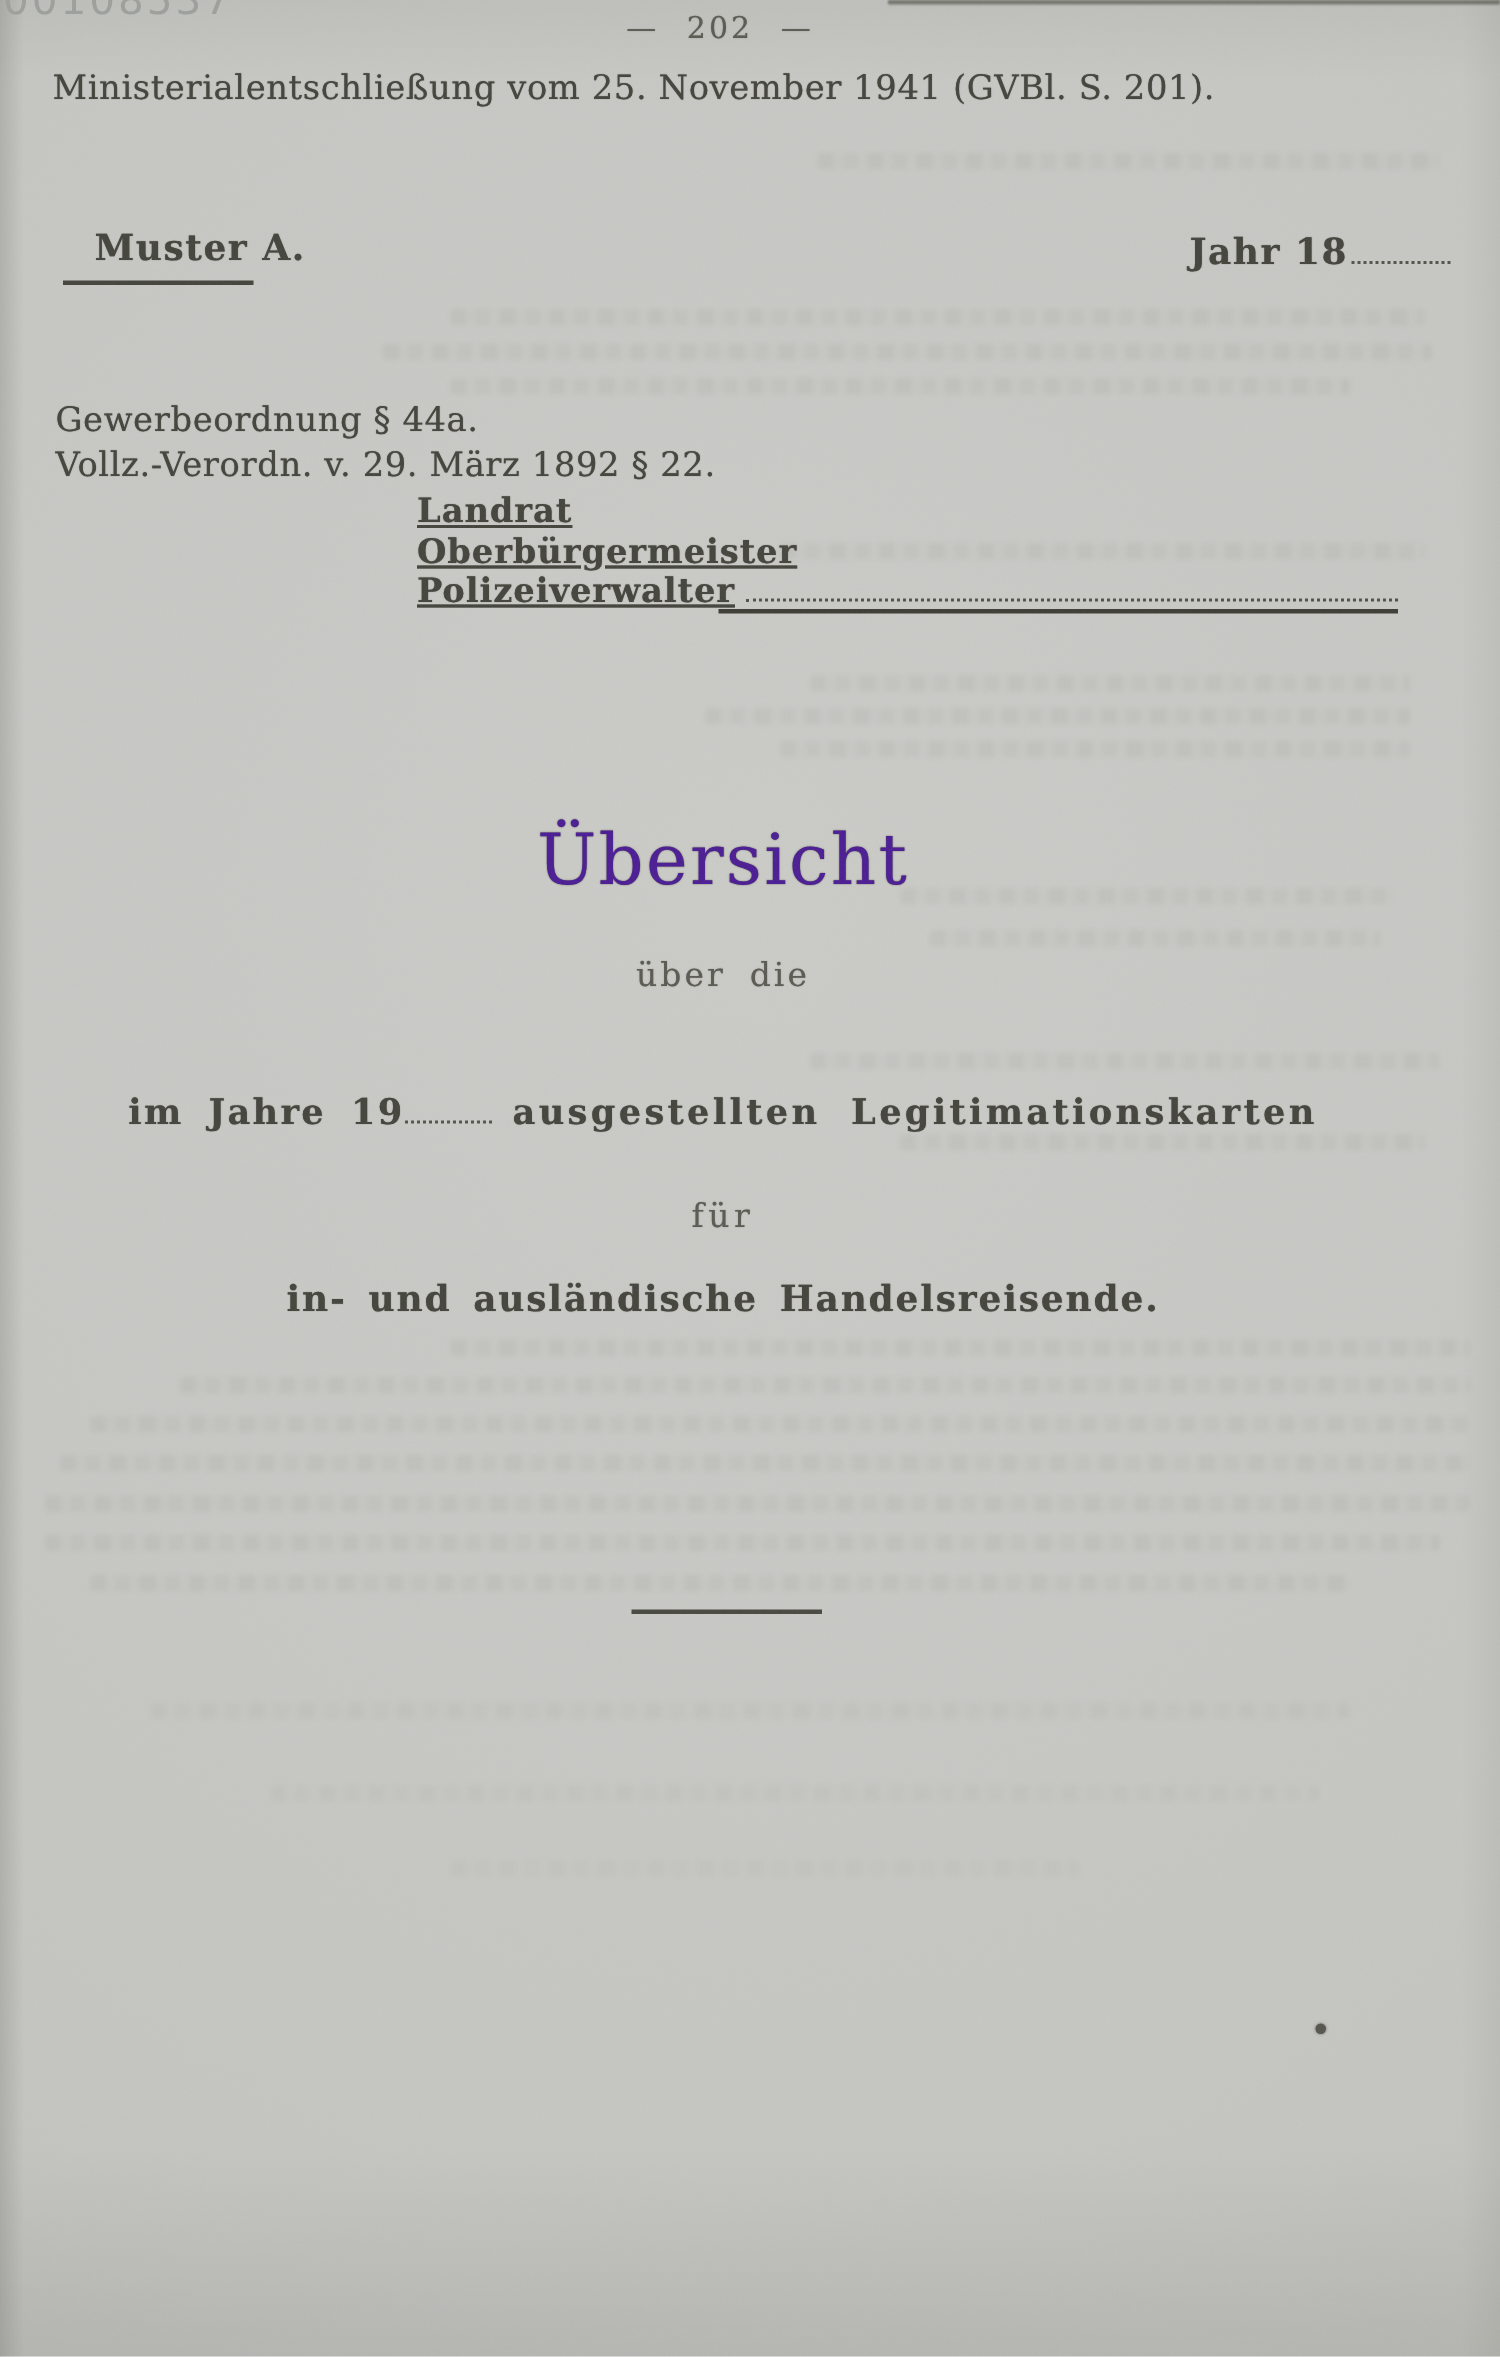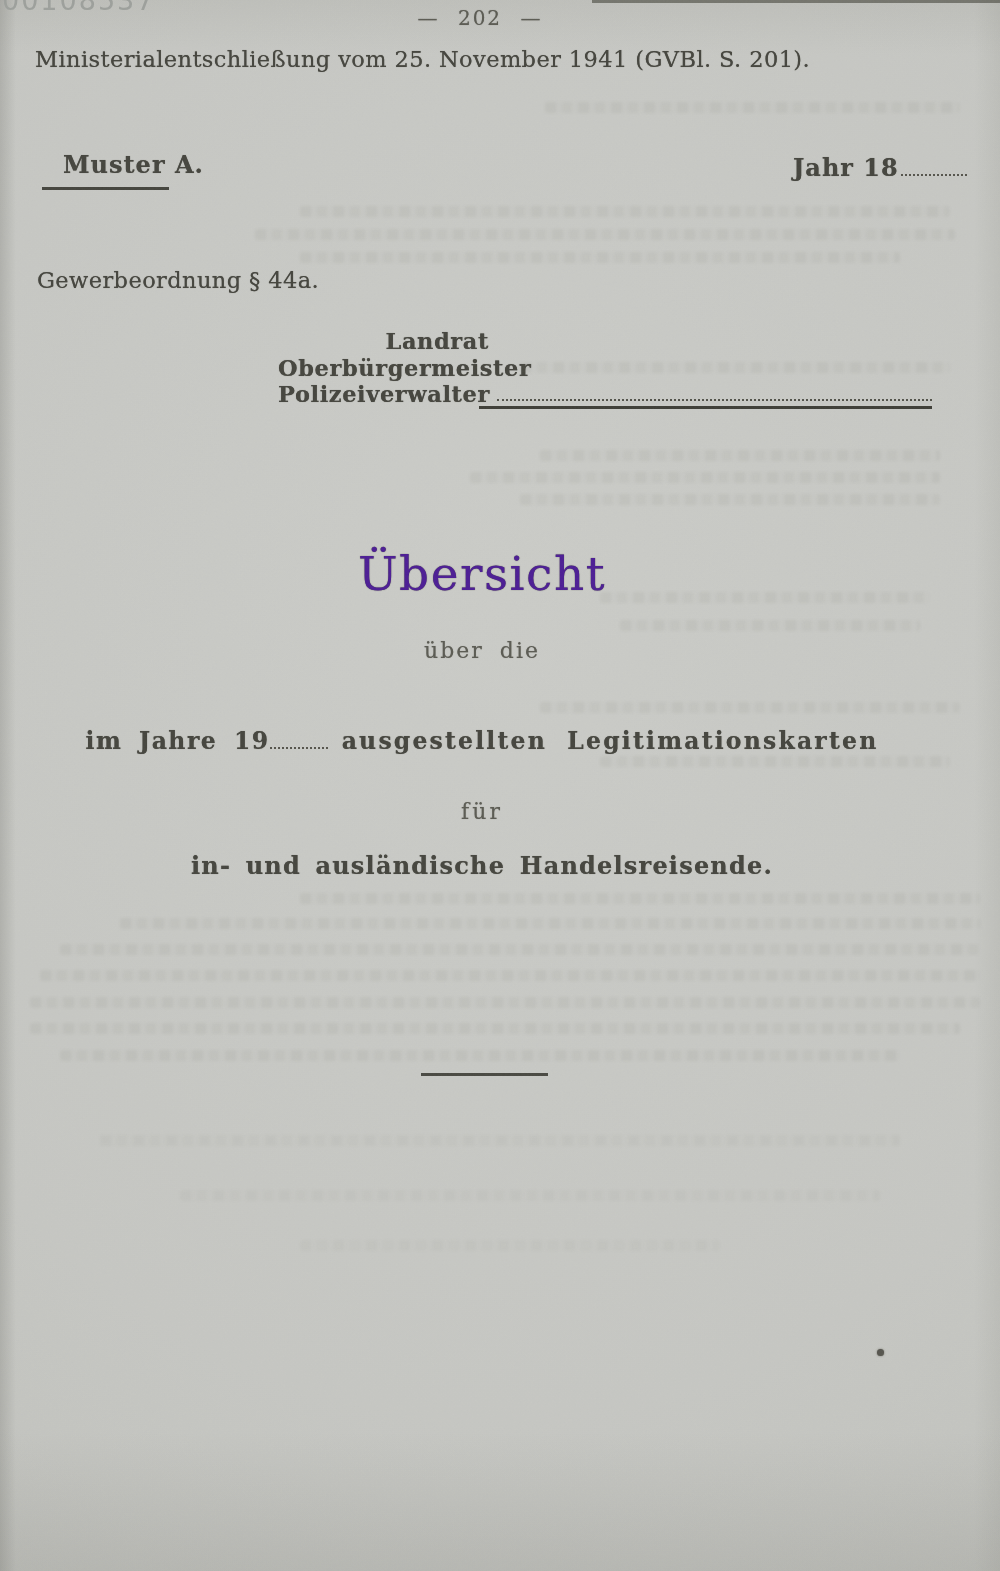--- a/index.html
+++ b/index.html
@@ -28,21 +28,21 @@
     right:0;top:0;width:408px;height:3px;background:#39392f;opacity:.55;filter:blur(.7px);
   }
   .page-number{left:380px;top:6px;width:200px;font-size:20px;letter-spacing:2px;word-spacing:10px;}
   .decree{left:35px;top:46px;font-size:22.5px;letter-spacing:.4px;}
   .muster{left:63px;top:150px;font-size:24px;letter-spacing:1px;}
   .muster-underline{left:42px;top:187px;width:127px;height:2.5px;background:#45453e;filter:blur(.3px);}
   .jahr{left:793px;top:153px;font-size:24px;letter-spacing:1px;white-space:nowrap;}
   .dotted-blank{display:inline-block;border-bottom:2px dotted #55544c;height:17px;vertical-align:baseline;}
   .jahr .dotted-blank{width:66px;margin-left:2px;}
   .laws{left:37px;top:266px;font-size:22.5px;line-height:29.5px;letter-spacing:.4px;}
-  .authorities{left:278px;top:328px;width:211px;text-align:right;font-size:22.5px;line-height:26.5px;letter-spacing:.6px;}
+  .authorities{left:278px;top:328px;width:211px;text-align:left;font-size:22.5px;line-height:26.5px;letter-spacing:.6px;text-decoration:underline;}
   .auth-dotted{left:497px;top:388px;width:435px;height:11px;border-bottom:2px dotted #52524a;}
   .auth-underline{left:479px;top:406px;width:453px;height:2.8px;background:#3e3e37;filter:blur(.35px);}
   .title{left:0;top:534px;width:964px;font-size:47px;letter-spacing:1.5px;color:#4c1d95;text-shadow:0 0 1px rgba(58,58,50,.9);margin-top:12px;}
   .subtitle{left:0;top:638px;width:964px;font-size:22px;letter-spacing:2px;word-spacing:7px;}
   .issued{left:0;top:727px;width:964px;font-size:23.5px;white-space:nowrap;}
   .issued .prefix{letter-spacing:1.5px;word-spacing:7px;}
   .issued .dotted-blank{width:58px;margin-right:14px;}
   .issued .suffix{letter-spacing:2.2px;word-spacing:10px;}
   .fuer{left:0;top:799px;width:964px;font-size:22px;letter-spacing:3px;}
   .audience{left:0;top:851px;width:964px;font-size:24px;letter-spacing:1.2px;word-spacing:5px;}
@@ -66,20 +66,21 @@
 
 <div class="abs page-number center faded">— 202 —</div>
 <div class="abs decree ink">Ministerialentschließung vom 25. November 1941 (GVBl. S. 201).</div>
 
 <div class="abs muster bold ink">Muster A.</div>
 <div class="abs muster-underline"></div>
 <div class="abs jahr bold ink"><span>Jahr 18</span><span class="dotted-blank"></span></div>
 
 <div class="abs laws ink">
   <div>Gewerbeordnung § 44a.</div>
+  <div>Vollz.-Verordn. v. 29. März 1892 § 22.</div>
 </div>
 
 <div class="abs authorities bold ink">
   <div>Landrat</div>
   <div>Oberbürgermeister</div>
   <div>Polizeiverwalter</div>
 </div>
 <div class="abs auth-dotted"></div>
 <div class="abs auth-underline"></div>
 

